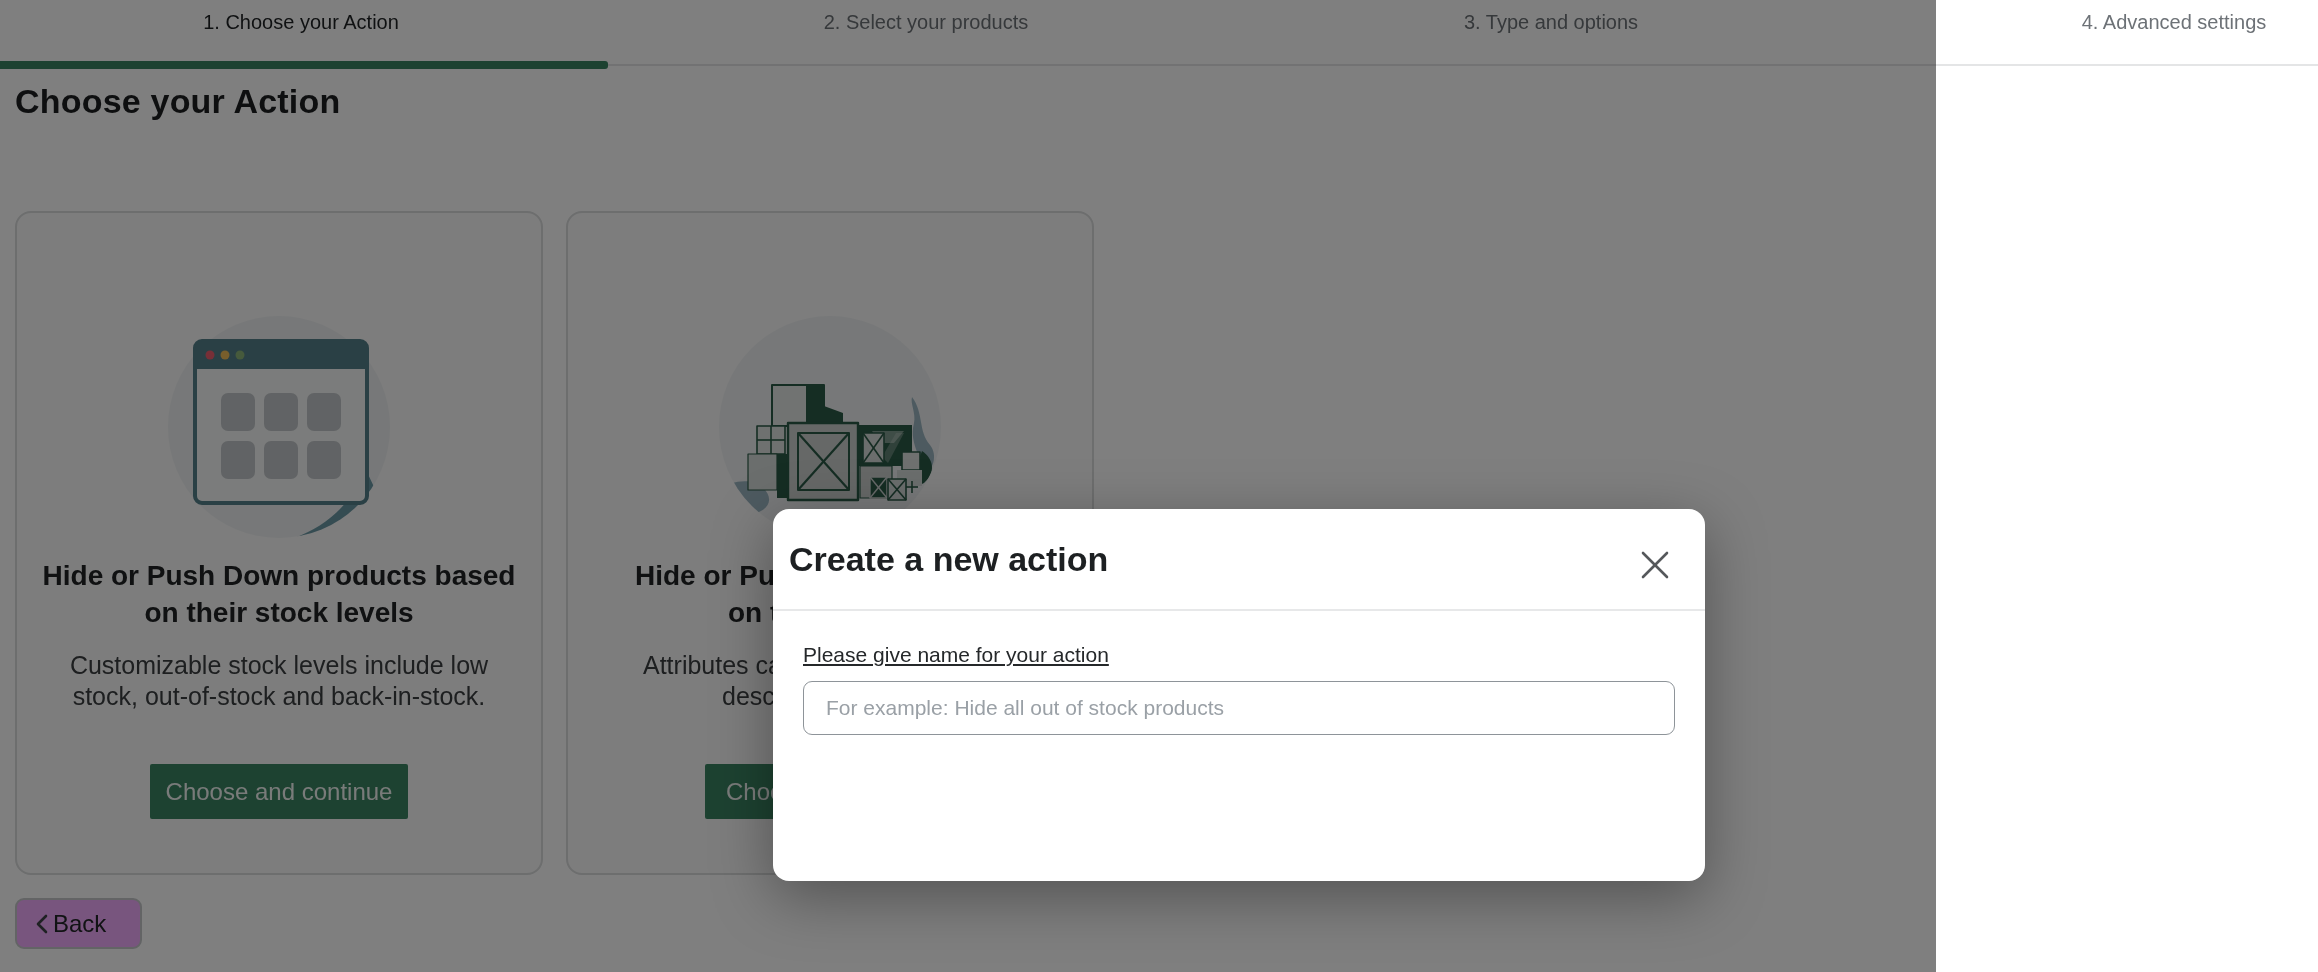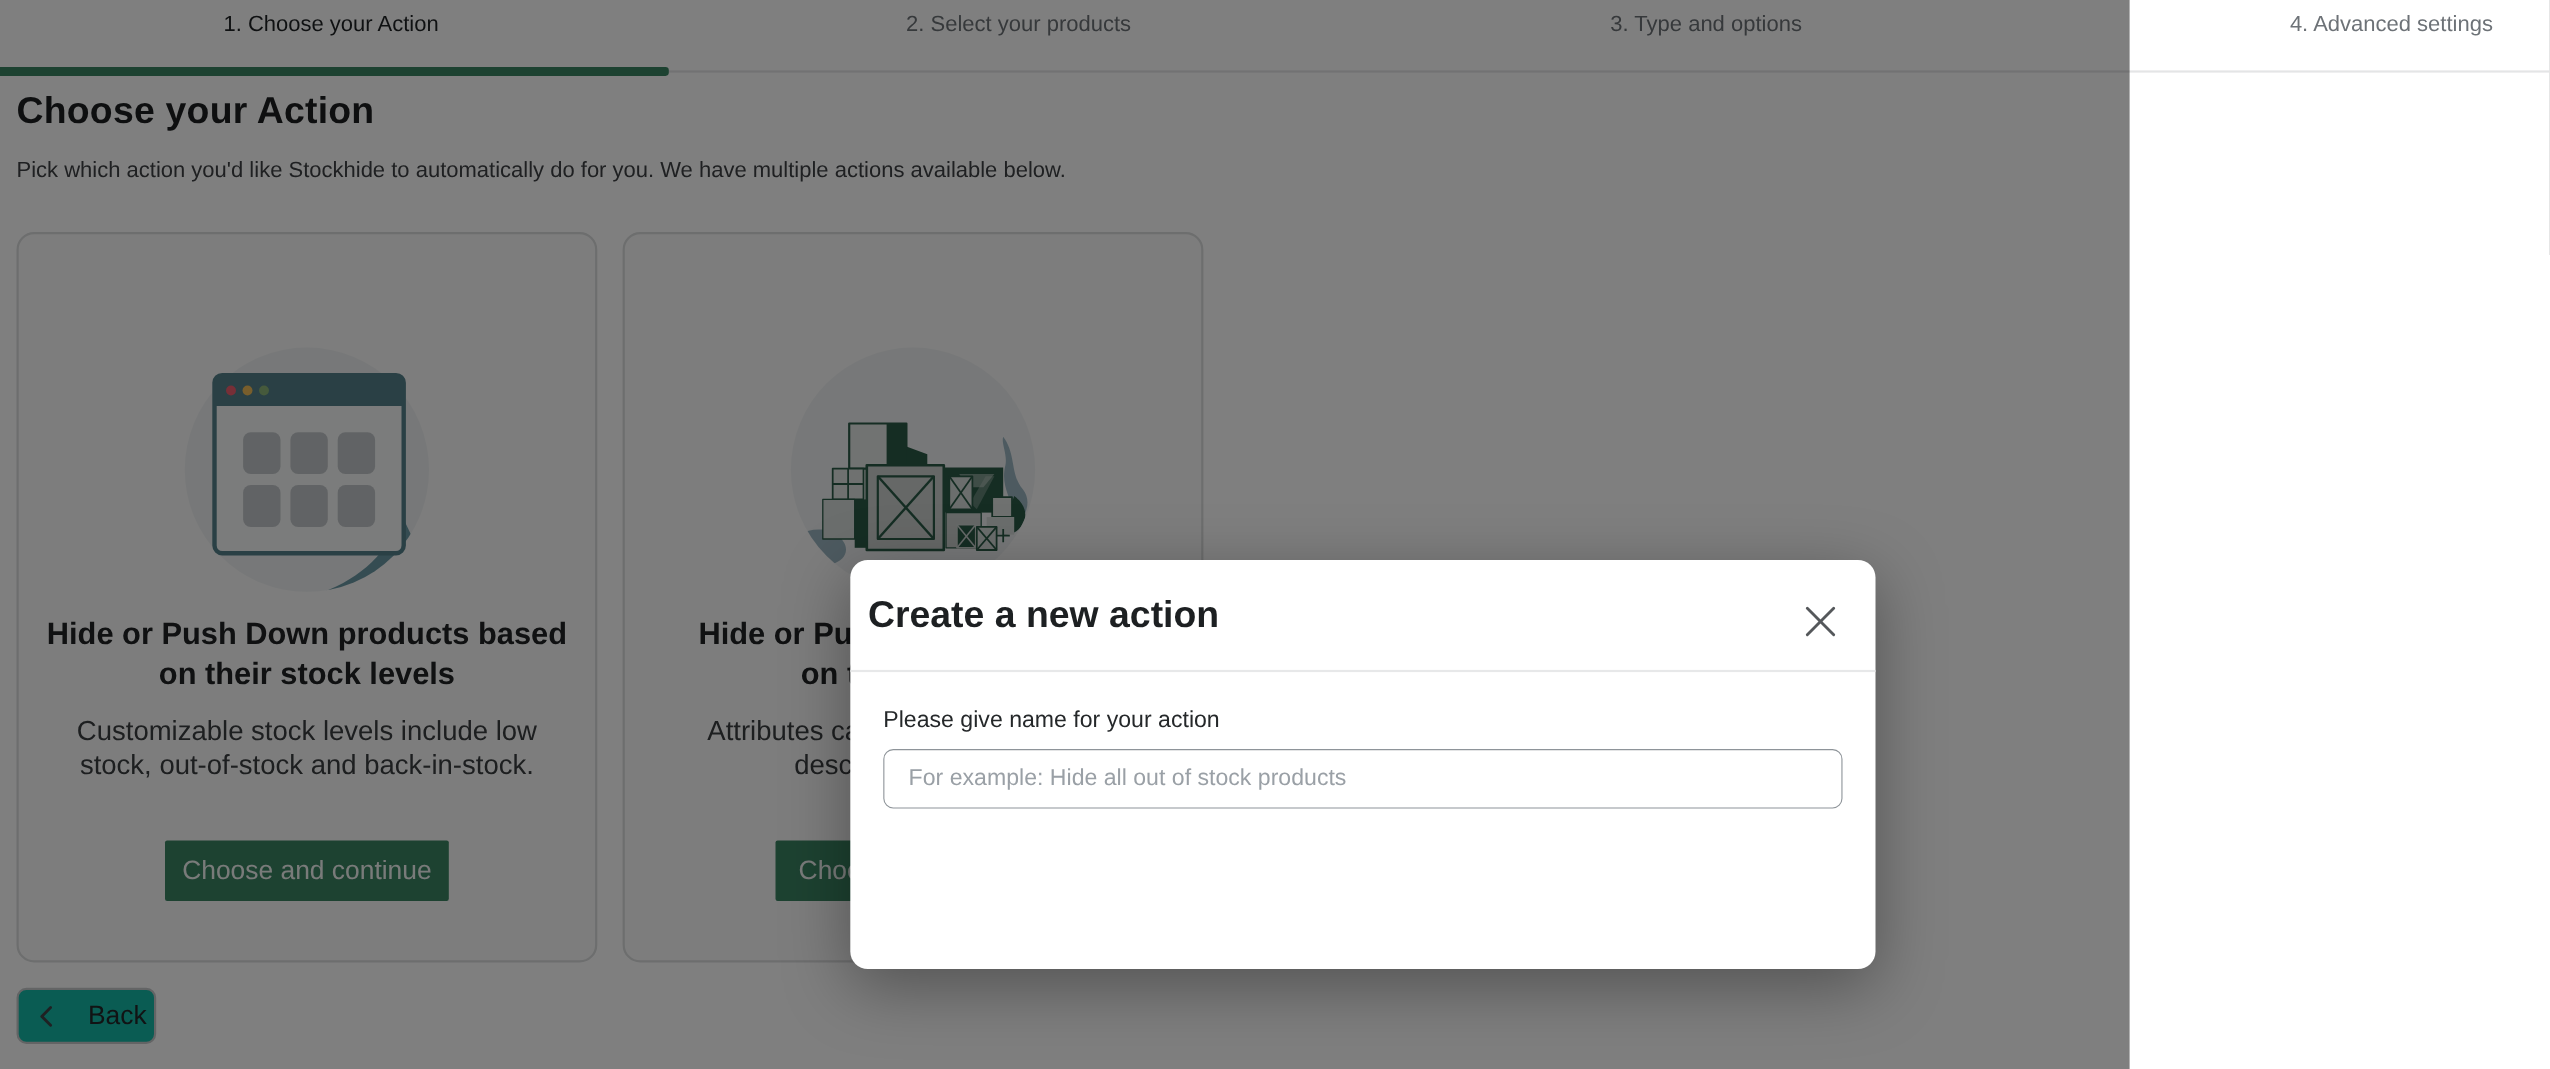--- a/index.html
+++ b/index.html
@@ -35,34 +35,34 @@
              font-family:inherit;cursor:pointer;}
   .card .green-btn{position:absolute;top:551px;height:55px;width:258px;font-size:24px;}
   .card1 .green-btn{left:50%;transform:translateX(-50%);}
   .card2 .green-btn{left:137px;text-align:left;padding:0 0 0 21px;}
   .card2 .card-title,.card2 .card-text{text-align:left;}
   .card2 .t1{padding-left:67px}.card2 .t2{padding-left:160px}
   .card2 .b1{padding-left:75px}.card2 .b2{padding-left:154px}
 
   
   .back-btn{position:absolute;left:15px;top:898px;width:127px;height:51px;box-sizing:border-box;
-            background:#14b8a6;border:2px solid #c6c9cb;border-radius:9px;
-            display:flex;align-items:center;gap:27px;padding:0 0 0 16px;
+            background:#f0abfc;border:2px solid #c6c9cb;border-radius:9px;
+            display:flex;align-items:center;gap:0;padding:0 0 0 16px;
             font-size:24px;color:#232629;font-family:inherit;cursor:pointer;}
 
   
   .backdrop{position:absolute;inset:0;background:rgba(0,0,0,0.5);}
   .modal{position:absolute;left:773px;top:509px;width:932px;height:372px;
          background:#ffffff;border-radius:16px;box-shadow:0 16px 60px rgba(0,0,0,.35);}
   .modal-header{position:absolute;top:0;left:0;right:0;height:102px;box-sizing:border-box;
                 border-bottom:2px solid #e7e8e9;display:flex;align-items:center;padding:0 16px;}
   .modal-title{margin:0;font-size:34px;font-weight:700;color:#1d2022;}
   .close-btn{position:absolute;right:30px;top:36px;width:40px;height:40px;
              background:none;border:none;padding:0;cursor:pointer;}
-  .field-label{position:absolute;left:30px;top:134px;font-size:21px;color:#25282a;}
+  .field-label{position:absolute;left:30px;top:134px;font-size:21px;color:#25282a;text-decoration:underline;}
   .name-input{position:absolute;left:30px;top:172px;width:872px;height:54px;box-sizing:border-box;
               border:1.6px solid #8e9499;border-radius:9px;padding:0 22px;
               font-size:21px;color:#ef4444;background:#fff;font-family:inherit;}
   .name-input::placeholder{color:#9aa0a6;}
   .modal-footer{position:absolute;left:0;right:0;top:258px;bottom:0;box-sizing:border-box;
                 border-top:2px solid #e7e8e9;display:flex;align-items:center;
                 justify-content:flex-end;gap:14px;padding:0 30px;}
   .ghost-btn{height:54px;padding:0 30px;background:#fff;border:1.6px solid #b4b8bb;
              border-radius:9px;font-size:21px;color:#1f2224;font-family:inherit;cursor:pointer;}
   .primary-btn{height:54px;padding:0 28px;background:#3a8463;border:none;border-radius:9px;
@@ -76,21 +76,20 @@
   <nav>
     <div class="step active s1">1. Choose your Action</div>
     <div class="step s2">2. Select your products</div>
     <div class="step s3">3. Type and options</div>
     <div class="step s4">4. Advanced settings</div>
     <div class="top-divider"></div>
     <div class="progress"></div>
   </nav>
 
   <h1 class="page-title">Choose your Action</h1>
-  <p class="page-subtitle">Pick which action you'd like Stockhide to automatically do for you. We have multiple actions available below.</p>
 
   <article class="card card1">
     <svg class="illus" width="260" height="250" viewBox="0 0 260 250">
       <defs>
           <clipPath id="c1">
             <circle cx="130" cy="122" r="111"></circle>
           </clipPath>
         </defs>
       <circle cx="130" cy="122" r="111" fill="#eef1f2"></circle>
       <path d="M96 243 C152 240 200 212 216 163 L227 186 C211 232 162 257 100 252 Z" fill="#6b98a4" clip-path="url(#c1)"></path>

